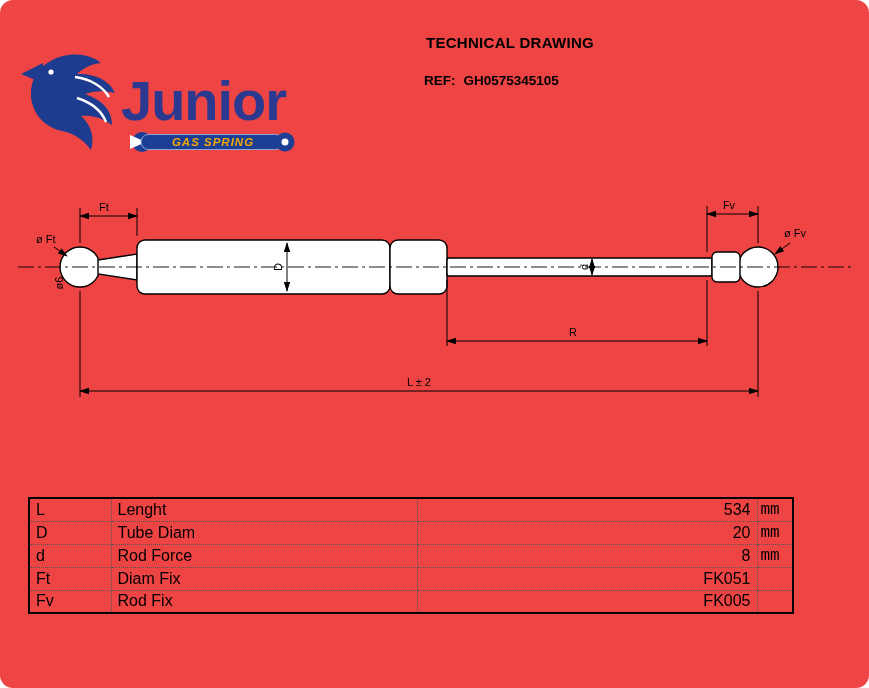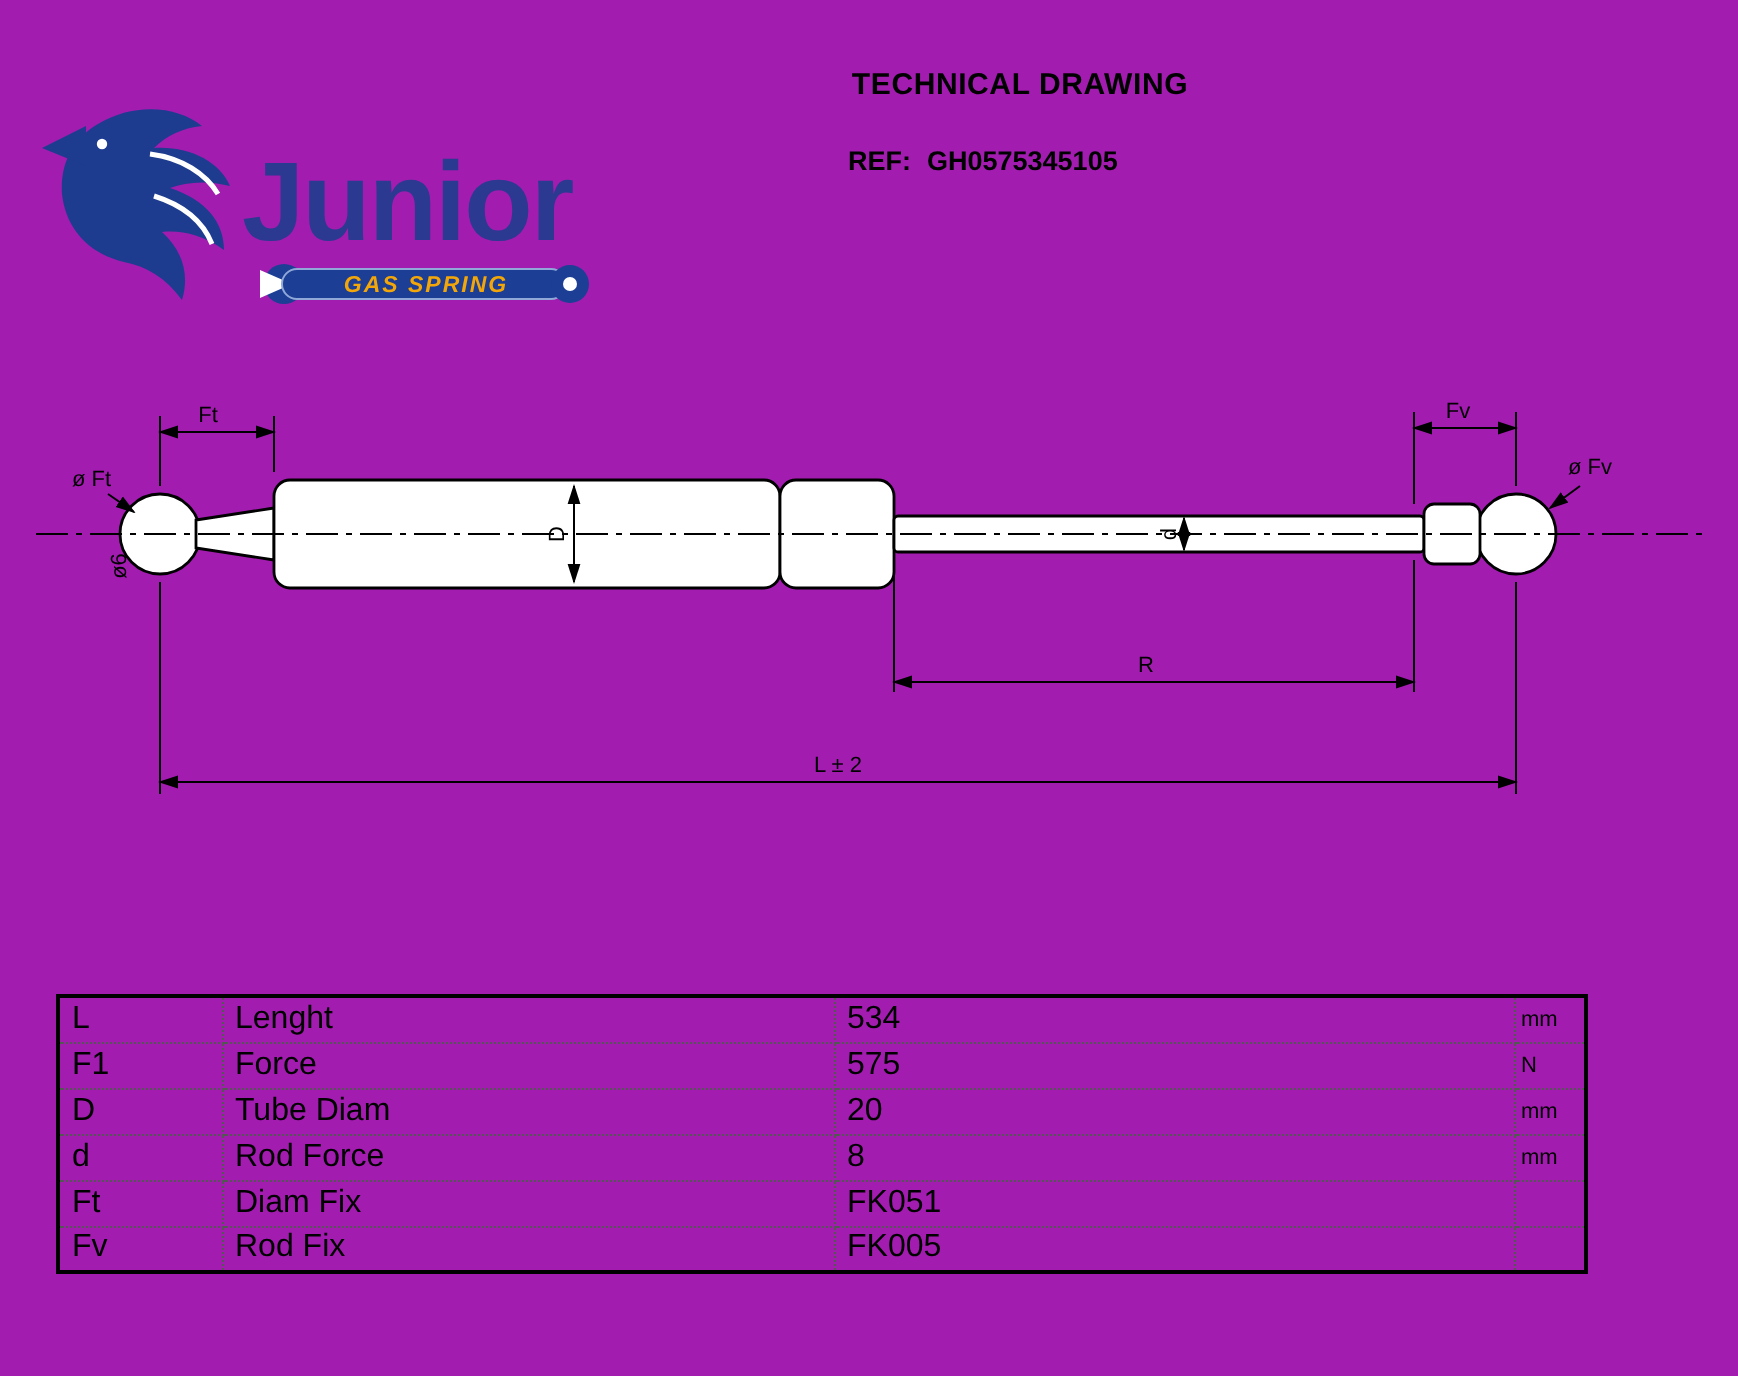--- a/index.html
+++ b/index.html
@@ -1,19 +1,19 @@
 <!DOCTYPE html>
 <html><head>
 <meta charset="utf-8">
 <style>
   * { margin:0; padding:0; box-sizing:border-box; }
   html,body { background:#ffffff; }
   .page {
-    position:relative; width:869px; height:688px; background:#a21caf;
-    font-family:"Liberation Sans", sans-serif; overflow:hidden;
+    position:relative; width:869px; height:688px; background:#ef4444;
+    font-family:"Liberation Sans", sans-serif; overflow:hidden;border-radius:13px;
   }
   .doc-title {
     position:absolute; top:34px; left:360px; width:300px; text-align:center;
     font-size:15px; font-weight:bold; color:#000; letter-spacing:.3px;
   }
   .ref-line {
     position:absolute; top:73px; left:424px; font-size:13.5px; font-weight:bold; color:#000;text-align:center;
   }
   .ref-line .ref-val { margin-left:8px; }
   .logo { position:absolute; left:13px; top:46px; width:290px; height:122px; }
@@ -24,22 +24,22 @@
   .cl { stroke:#000; stroke-width:0.9; fill:none; stroke-dasharray:16 4 3 4; }
   .dimtext { font-size:11px; fill:#000; }
   .spec {
     position:absolute; left:28px; top:497px; width:764px;
     border-collapse:collapse; border:2px solid #000;
     font-size:16px; color:#000; table-layout:fixed;
   }
   .spec td { border:1px dotted #555; height:23px; padding:0 6px; overflow:hidden; white-space:nowrap; }
   .spec td.sym  { width:82px; }
   .spec td.nm   { width:306px;margin-left:44px; }
-  .spec td.val  { width:340px; }
-  .spec td.unit { width:36px; font-size:11px; padding:0 2px 0 3px; }
+  .spec td.val  { width:340px; text-align:right; }
+  .spec td.unit { width:36px; font-size:16px; padding:0 2px 0 3px;font-family:Liberation Mono, monospace; }
 </style>
 </head>
 <body>
 
 <div class="page">
 
   <div class="doc-title">TECHNICAL DRAWING</div>
   <div class="ref-line">
     <span>REF:</span><span class="ref-val">GH0575345105</span>
   </div>
@@ -148,26 +148,20 @@
 
   <table class="spec">
     <tbody>
       <tr>
         <td class="sym">L</td>
         <td class="nm">Lenght</td>
         <td class="val">534</td>
         <td class="unit">mm</td>
       </tr>
       <tr>
-        <td class="sym">F1</td>
-        <td class="nm">Force</td>
-        <td class="val">575</td>
-        <td class="unit">N</td>
-      </tr>
-      <tr>
         <td class="sym">D</td>
         <td class="nm">Tube Diam</td>
         <td class="val">20</td>
         <td class="unit">mm</td>
       </tr>
       <tr>
         <td class="sym">d</td>
         <td class="nm">Rod Force</td>
         <td class="val">8</td>
         <td class="unit">mm</td>

